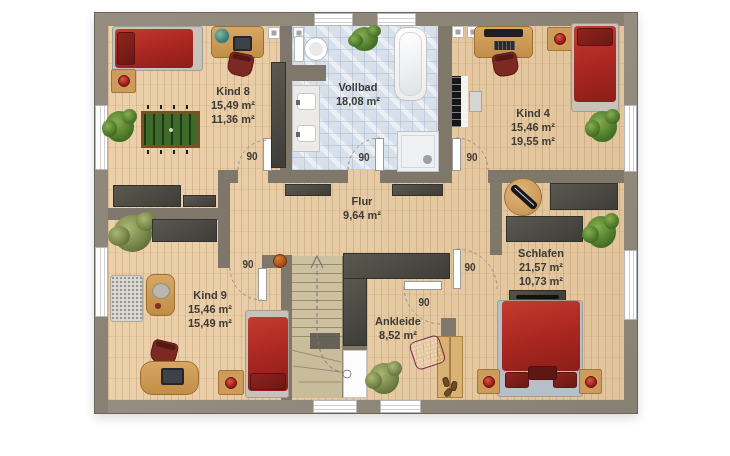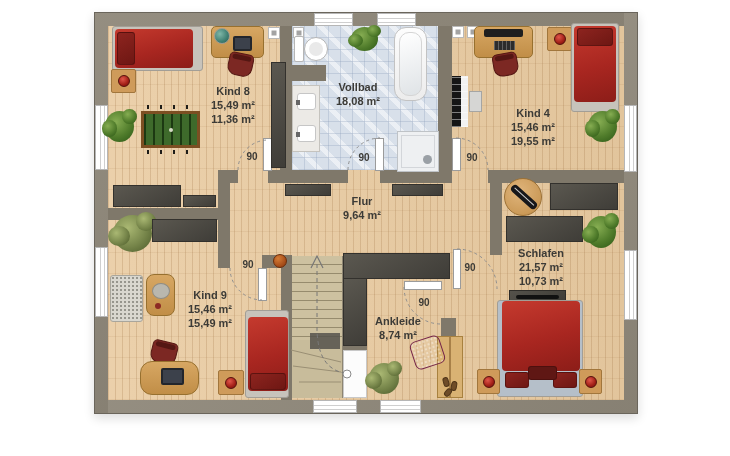--- a/index.html
+++ b/index.html
@@ -281,21 +281,21 @@
   <div>Flur</div>
   <div>9,64 m²</div>
 </div>
 <div class="room-label" style="left:210px;top:288px">
   <div>Kind 9</div>
   <div>15,46 m²</div>
   <div>15,49 m²</div>
 </div>
 <div class="room-label" style="left:398px;top:314px">
   <div>Ankleide</div>
-  <div>8,74 m²</div>
+  <div>8,52 m²</div>
 </div>
 <div class="room-label" style="left:541px;top:246px">
   <div>Schlafen</div>
   <div>21,57 m²</div>
   <div>10,73 m²</div>
 </div>
 
 <span class="door-label" style="left:252px;top:156px">90</span>
 <span class="door-label" style="left:364px;top:157px">90</span>
 <span class="door-label" style="left:472px;top:157px">90</span>

